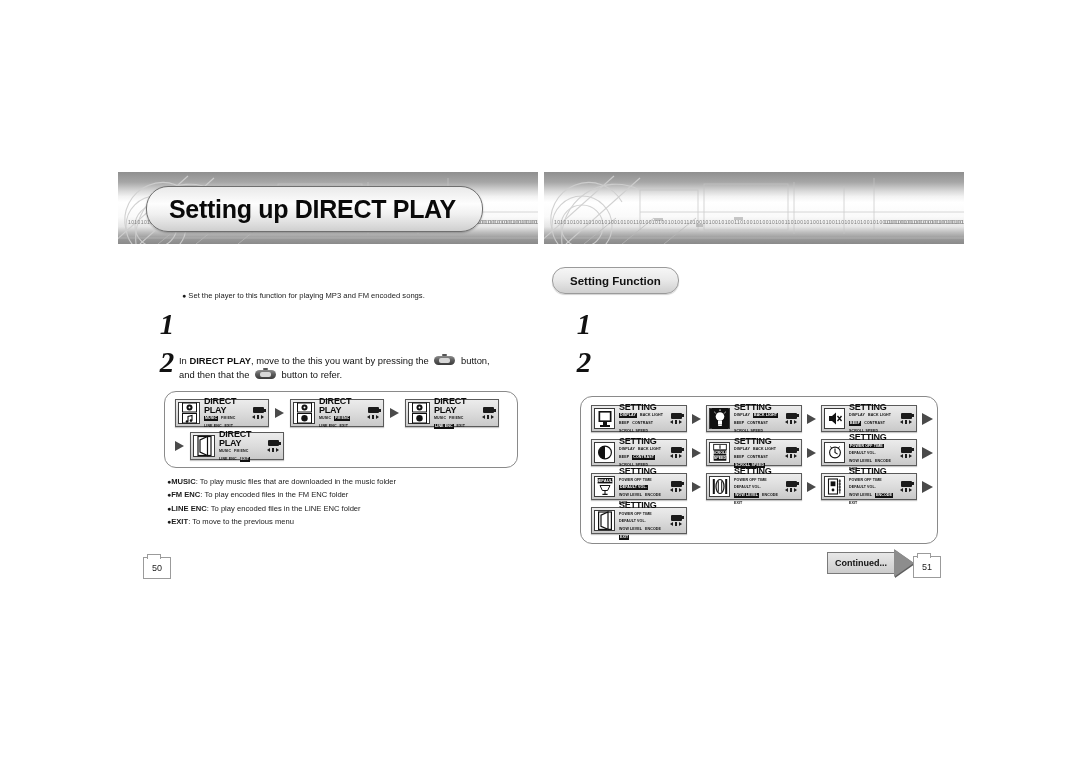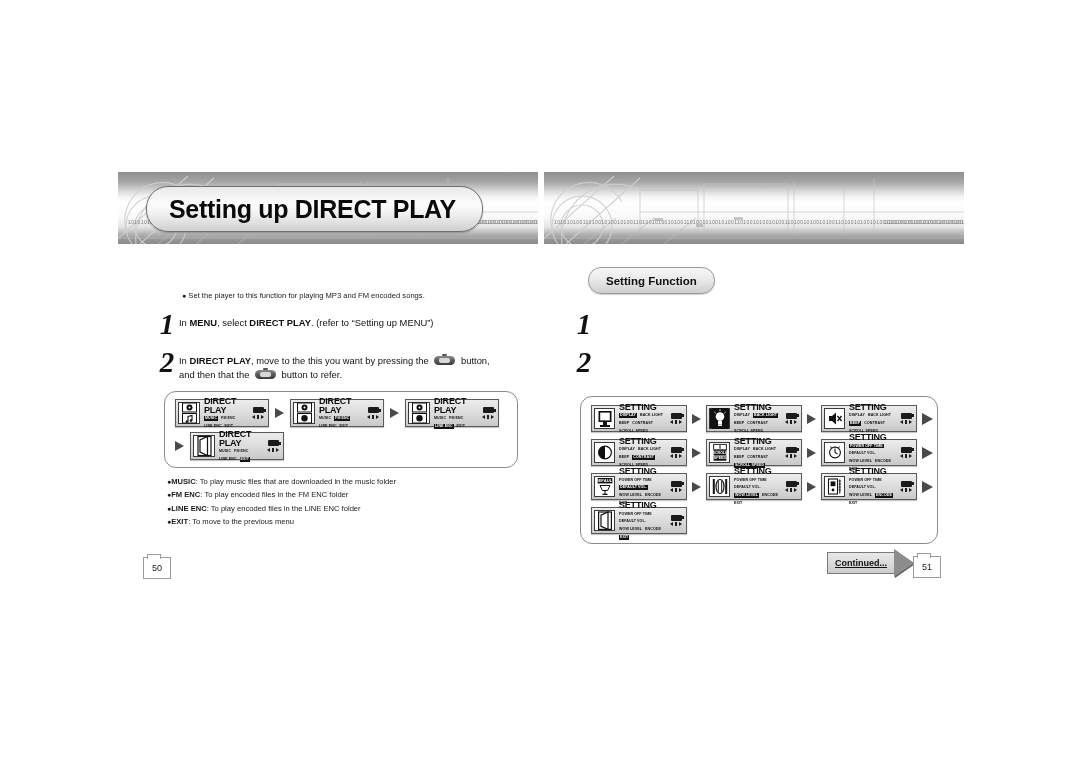--- a/index.html
+++ b/index.html
@@ -138,21 +138,21 @@
     content:"";position:absolute;left:3px;top:-4px;width:12px;height:4px;
     border:1px solid #9b9b9b;border-bottom:none;background:#fff;
   }
   .contbtn{
     display:flex;align-items:center;height:22px;position:relative;
   }
   .contbtn .lbl{
     background:linear-gradient(to bottom,#e8e8e8,#cccccc);
     border:1px solid #7a7a7a;border-right:none;
     height:20px;display:flex;align-items:center;padding:0 7px;
-    font-size:9px;font-weight:bold;color:#111;text-decoration:underline;
+    font-size:9px;font-weight:bold;color:#111;
   }
   .contbtn .tip{
     width:0;height:0;
     border-top:14px solid transparent;border-bottom:14px solid transparent;
     border-left:20px solid #8d8d8d;
     filter:drop-shadow(1px 1px 0 #5d5d5d);
   }
 </style>
 </head>
 <body>
@@ -225,23 +225,20 @@
   </div>
 
 
   <div class="bulletline" style="position:absolute;left:182px;top:291px;">
     <span class="dot">●</span>
     <span>Set the player to this function for playing MP3 and FM encoded songs.</span>
   </div>
 
   <div class="step" style="position:absolute;left:155px;top:310px;width:360px;">
     <div class="stepnum">1</div>
-    <div class="steptxt">
-      <span>In </span><b>MENU</b><span>, select </span><b>DIRECT PLAY</b><span>. (refer to “Setting up MENU”)</span>
-    </div>
   </div>
 
   <div class="step" style="position:absolute;left:155px;top:348px;width:370px;">
     <div class="stepnum">2</div>
     <div class="steptxt">
       <span>In </span><b>DIRECT PLAY</b><span>, move to the this you want by pressing the </span><span class="joy"></span><span> button,</span><br>
       <span>and then that the </span><span class="joy"></span><span> button to refer.</span>
     </div>
   </div>
 
@@ -386,21 +383,21 @@
     </div>
     <div class="bulletline">
       <span class="dot">●</span><b>EXIT</b><span>: To move to the previous menu</span>
     </div>
   </div>
 
   <div class="pgnum" style="position:absolute;left:143px;top:557px;">
     <span>50</span>
   </div>
 
-  <div style="position:absolute;left:588px;top:267px;">
+  <div style="position:absolute;left:552px;top:267px;">
     <div class="sectag">Setting Function</div>
   </div>
 
   <div class="step" style="position:absolute;left:572px;top:310px;width:370px;">
     <div class="stepnum">1</div>
   </div>
 
   <div class="step" style="position:absolute;left:572px;top:348px;width:380px;">
     <div class="stepnum">2</div>
   </div>

